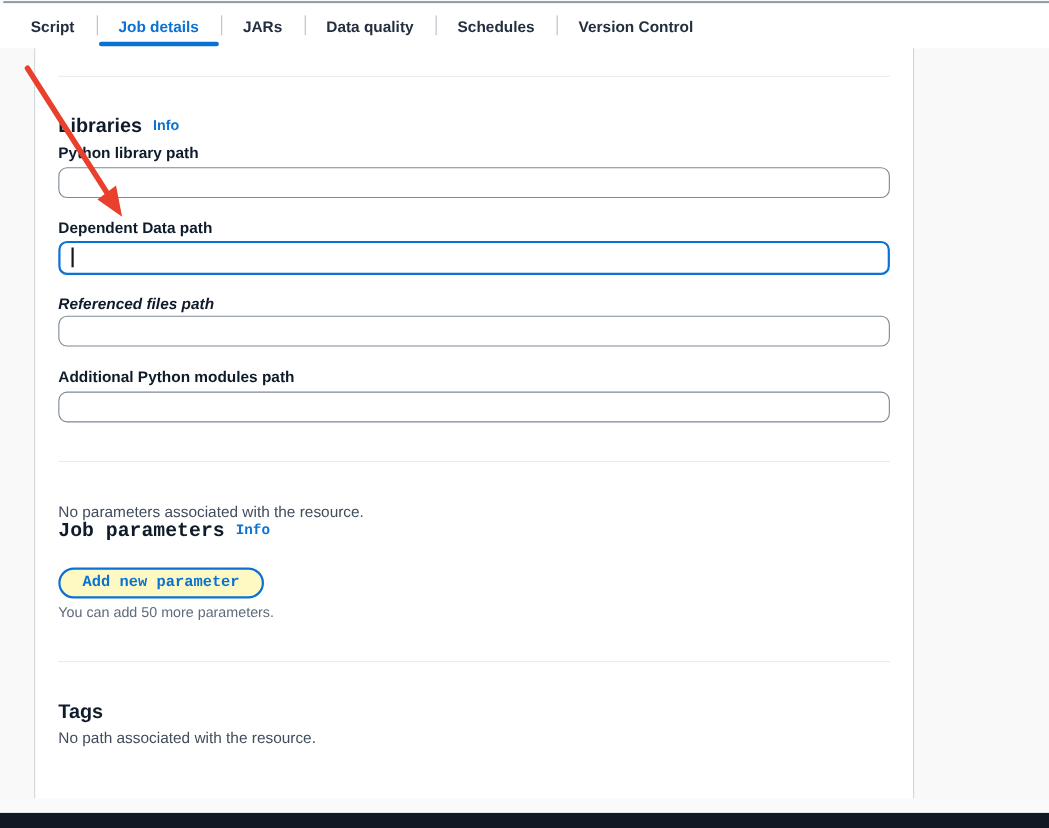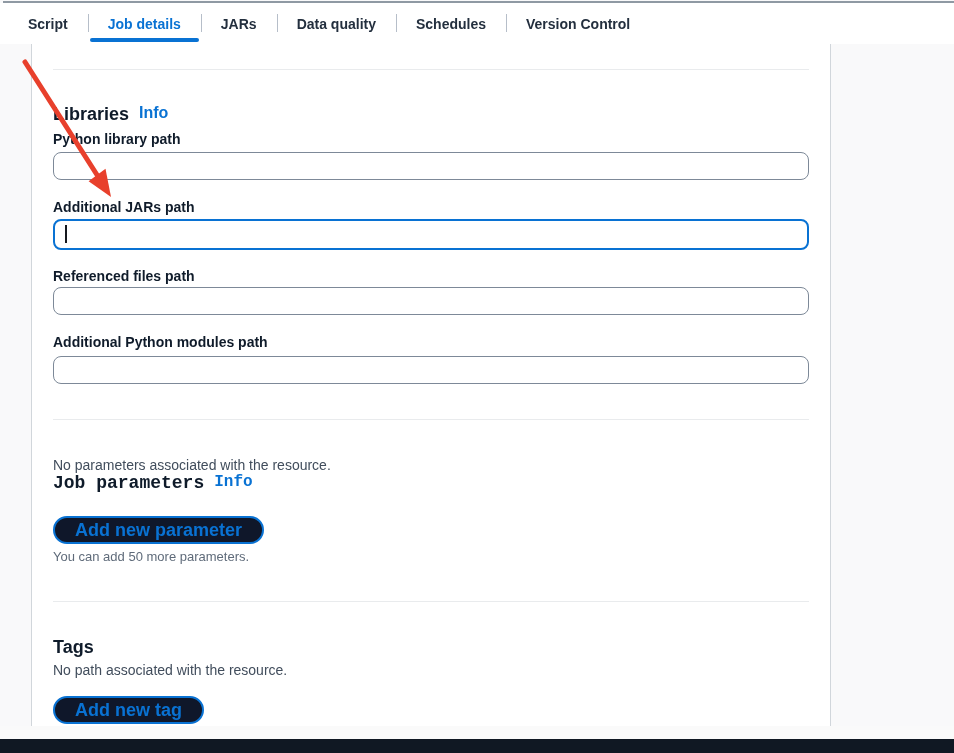--- a/index.html
+++ b/index.html
@@ -63,21 +63,21 @@
     position: absolute; left: 0; right: 0; height: 1px;
     background: #e9ebed;
   }
 
   .section-title {
     position: absolute; left: 0;
     font-size: 18px; font-weight: 700; color: #0f1b2a;
     line-height: 22px; white-space: nowrap;
   }
   .info-link {
-    font-size: 16px; font-weight: 700; color: #0972d3;
+    font-size: 13px; font-weight: 700; color: #0972d3;
     margin-left: 10px; cursor: pointer;
     position: relative; top: -2px;
     text-decoration: none;
   }
   .field-label {
     position: absolute; left: 0;
     font-size: 14px; font-weight: 700; color: #0f1b2a;
     line-height: 18px; white-space: nowrap;
   }
   .text-input {
@@ -107,23 +107,23 @@
   }
   .helper-text {
     position: absolute; left: 0;
     font-size: 13px; color: #5f6b7a; line-height: 15px;
     white-space: nowrap;
   }
   .pill-button {
     position: absolute; left: 0;
     display: inline-block;
     border: 2px solid #0972d3; border-radius: 16px;
-    background: #0f172a;
-    color: #0972d3; font-weight: 700; font-size: 18px;
-    font-family: Liberation Sans, sans-serif;
+    background: #fef9c3;
+    color: #0972d3; font-weight: 700; font-size: 14px;
+    font-family: Liberation Mono, monospace;
     line-height: 24px; height: 28px;
     padding: 0 20px;
     cursor: pointer;
     white-space: nowrap;
   }
 
   
   .footer-strip {
     position: absolute; top: 726px; left: 0; width: 954px; height: 13px;
     background: #fafafa;
@@ -158,48 +158,47 @@
 
     <div class="divider" style="top:25px;"></div>
 
     <h2 class="section-title" style="top:59px;">
       <span>Libraries</span><a class="info-link">Info</a>
     </h2>
 
     <label class="field-label" style="top:86px;">Python library path</label>
     <input class="text-input" style="top: 108px;" type="text" value="">
 
-    <label class="field-label" style="top:154px;">Additional JARs path</label>
+    <label class="field-label" style="top:154px;">Dependent Data path</label>
     <div class="input-wrap" style="top:175px;height:31px;">
       <input class="text-input focused" style="top: 0px;" type="text" value="">
       <div class="caret"></div>
     </div>
 
-    <label class="field-label" style="top:223px;">Referenced files path</label>
+    <label class="field-label" style="top:223px;font-style:italic;">Referenced files path</label>
     <input class="text-input" style="top: 243px;" type="text" value="">
 
     <label class="field-label" style="top:289px;">Additional Python modules path</label>
     <input class="text-input" style="top: 312px;" type="text" value="">
 
     <div class="divider" style="top:375px;"></div>
 
     <h2 class="section-title" style="top:428px;font-family:Liberation Mono, monospace;">
       <span>Job parameters</span><a class="info-link">Info</a>
     </h2>
     <p class="empty-text" style="top:412px;">No parameters associated with the resource.</p>
     <button class="pill-button" style="top:472px;">Add new parameter</button>
     <p class="helper-text" style="top:505px;">You can add 50 more parameters.</p>
 
     <div class="divider" style="top:557px;"></div>
 
     <h2 class="section-title" style="top:592px;">
       <span>Tags</span>
     </h2>
     <p class="empty-text" style="top:617px;">No path associated with the resource.</p>
-    <button class="pill-button" style="top:652px;">Add new tag</button>
 
   </div>
 </main>
 
 <div class="footer-strip"></div>
 <div class="bottom-bar"></div>
 
 <svg class="arrow-overlay" viewBox="0 0 954 753" xmlns="http://www.w3.org/2000/svg">
   <line x1="25" y1="62" x2="99" y2="178" stroke="#e8402c" stroke-width="5" stroke-linecap="round"></line>
   <polygon points="111,197 88.6,181.3 105.5,168.7" fill="#e8402c"></polygon>

